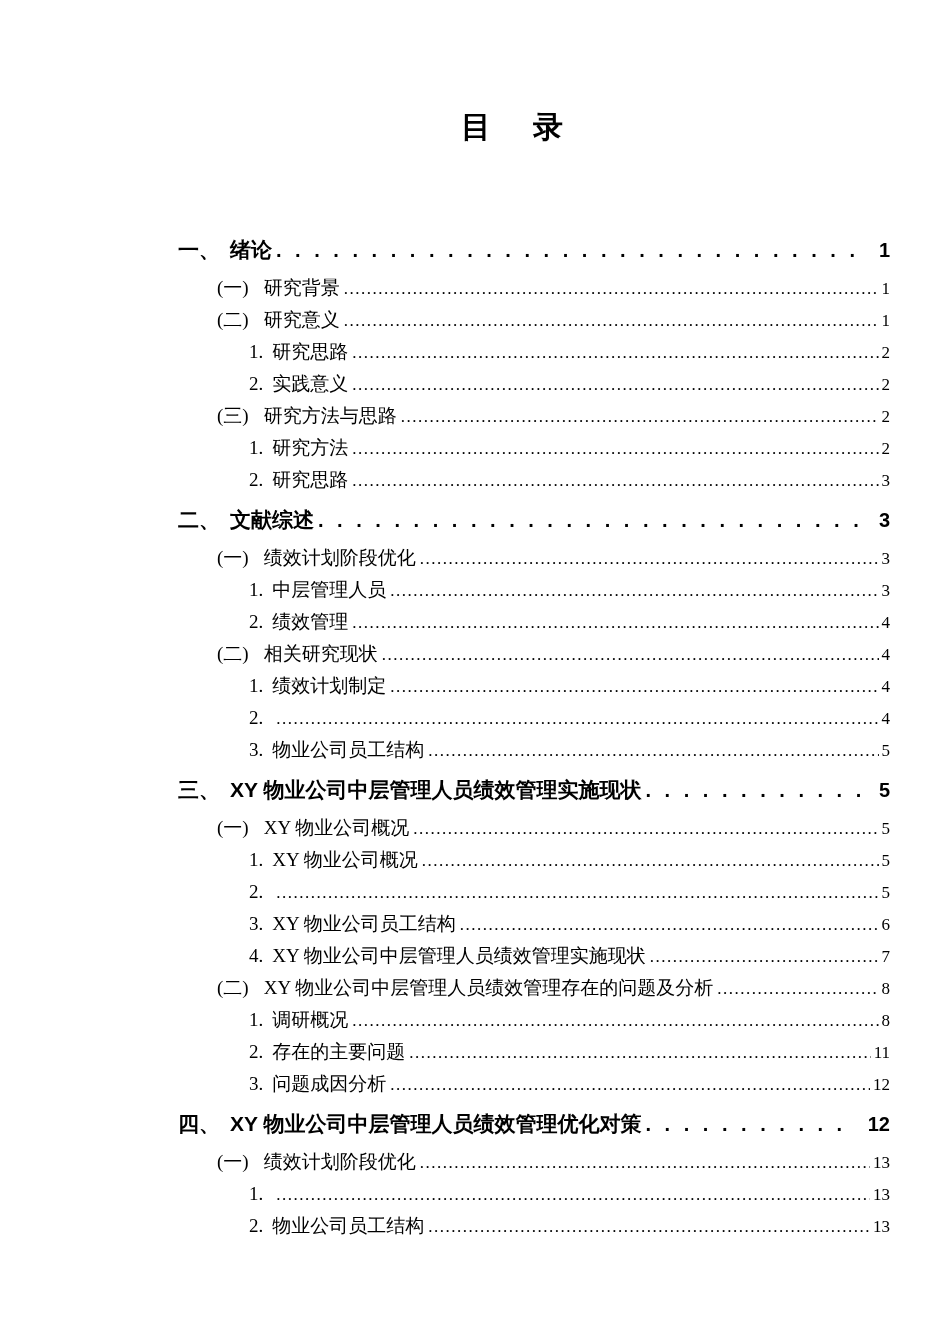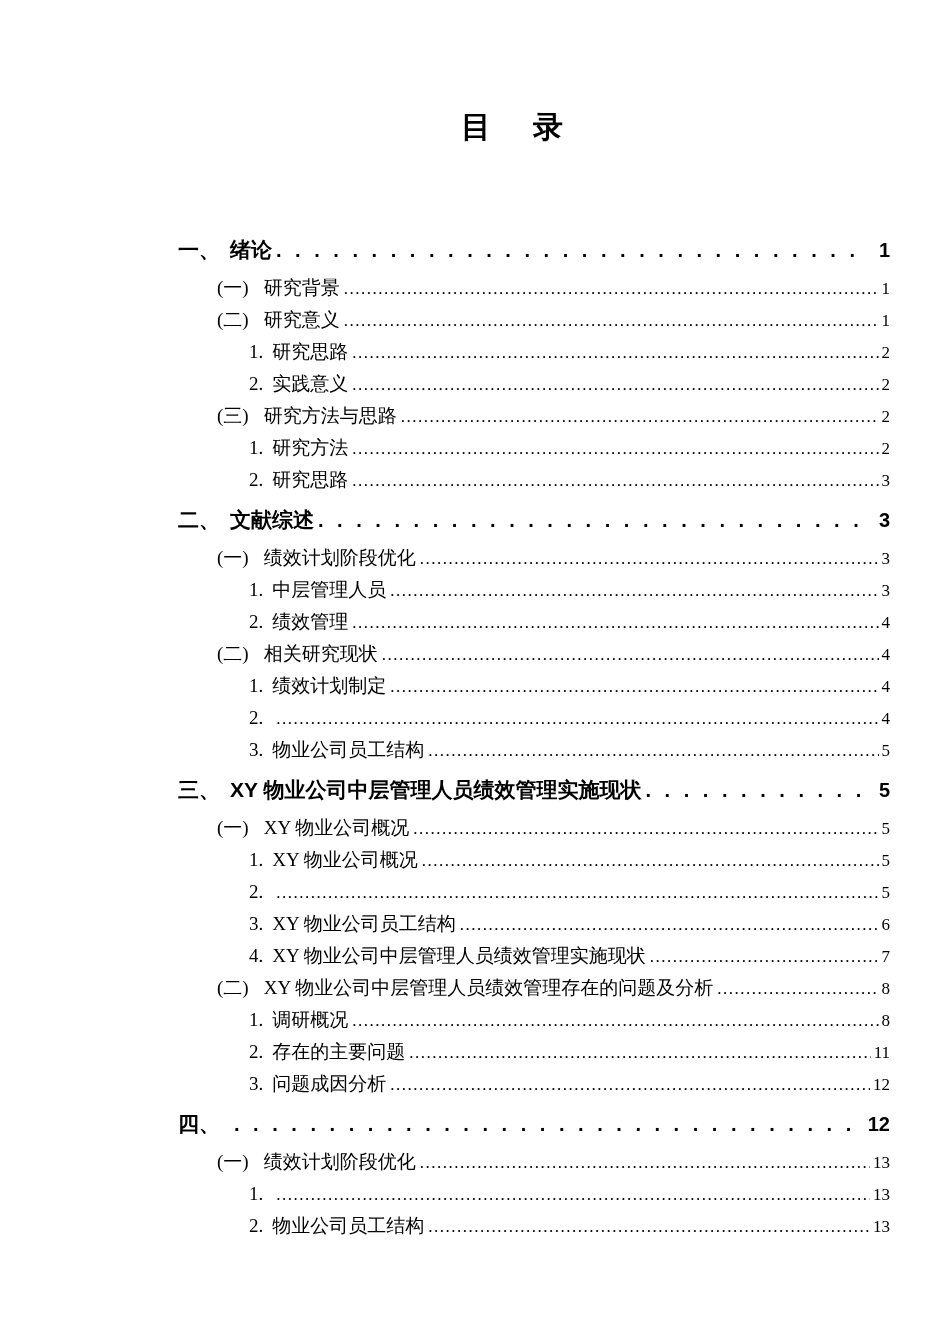--- a/index.html
+++ b/index.html
@@ -238,20 +238,21 @@
         <span class="pg">11</span>
       </div>
       <div class="toc-row level-3">
         <span class="num">3.</span>
         <span class="txt">问题成因分析</span>
         <span class="leader"></span>
         <span class="pg">12</span>
       </div>
       <div class="toc-row level-1">
         <span class="num">四、</span>
+        <span class="txt">XY 物业公司中层管理人员绩效管理优化对策</span>
         <span class="leader"></span>
         <span class="pg">12</span>
       </div>
       <div class="toc-row level-2">
         <span class="num">(一)</span>
         <span class="txt">绩效计划阶段优化</span>
         <span class="leader"></span>
         <span class="pg">13</span>
       </div>
       <div class="toc-row level-3">

